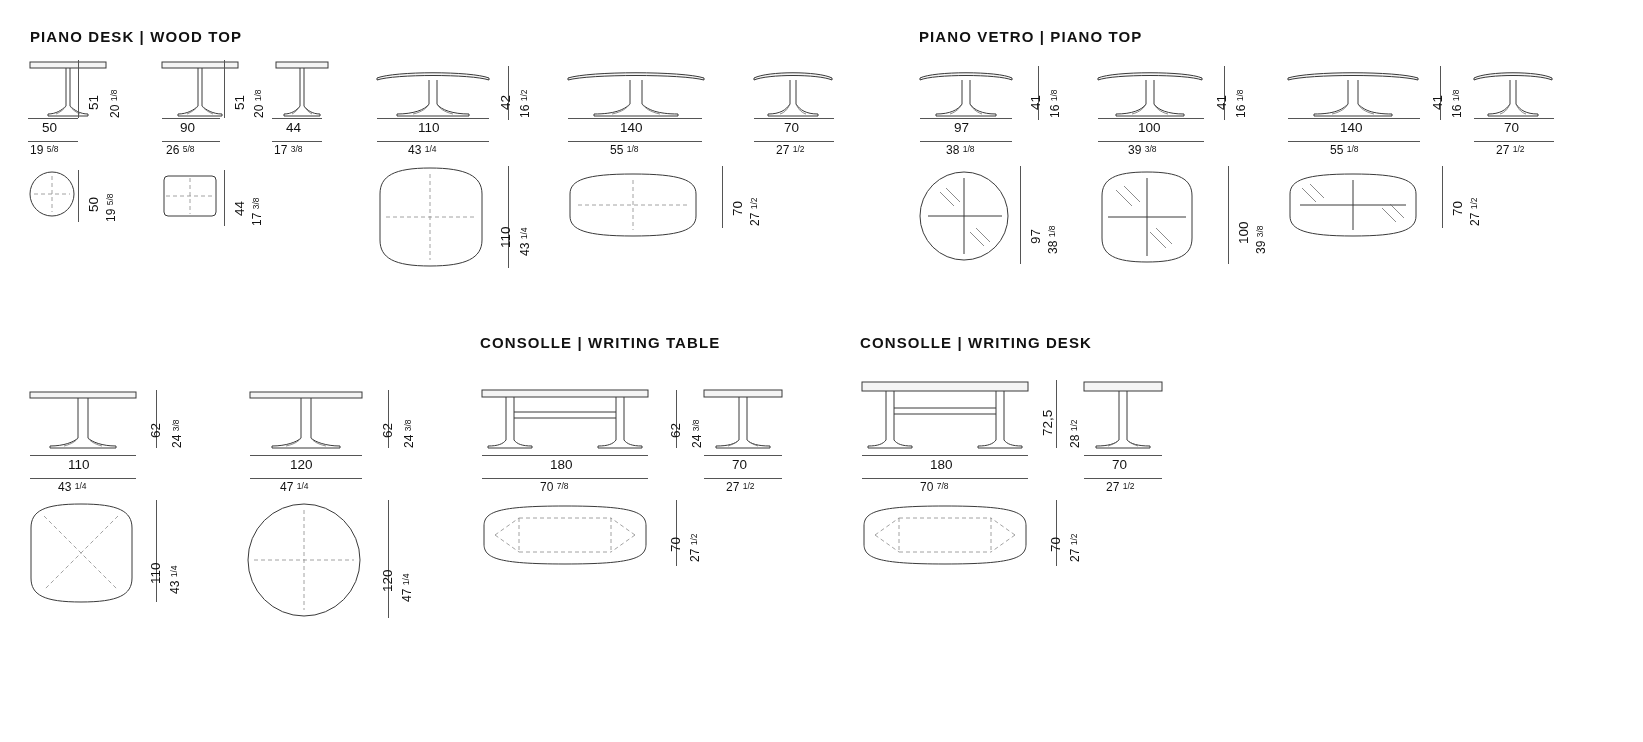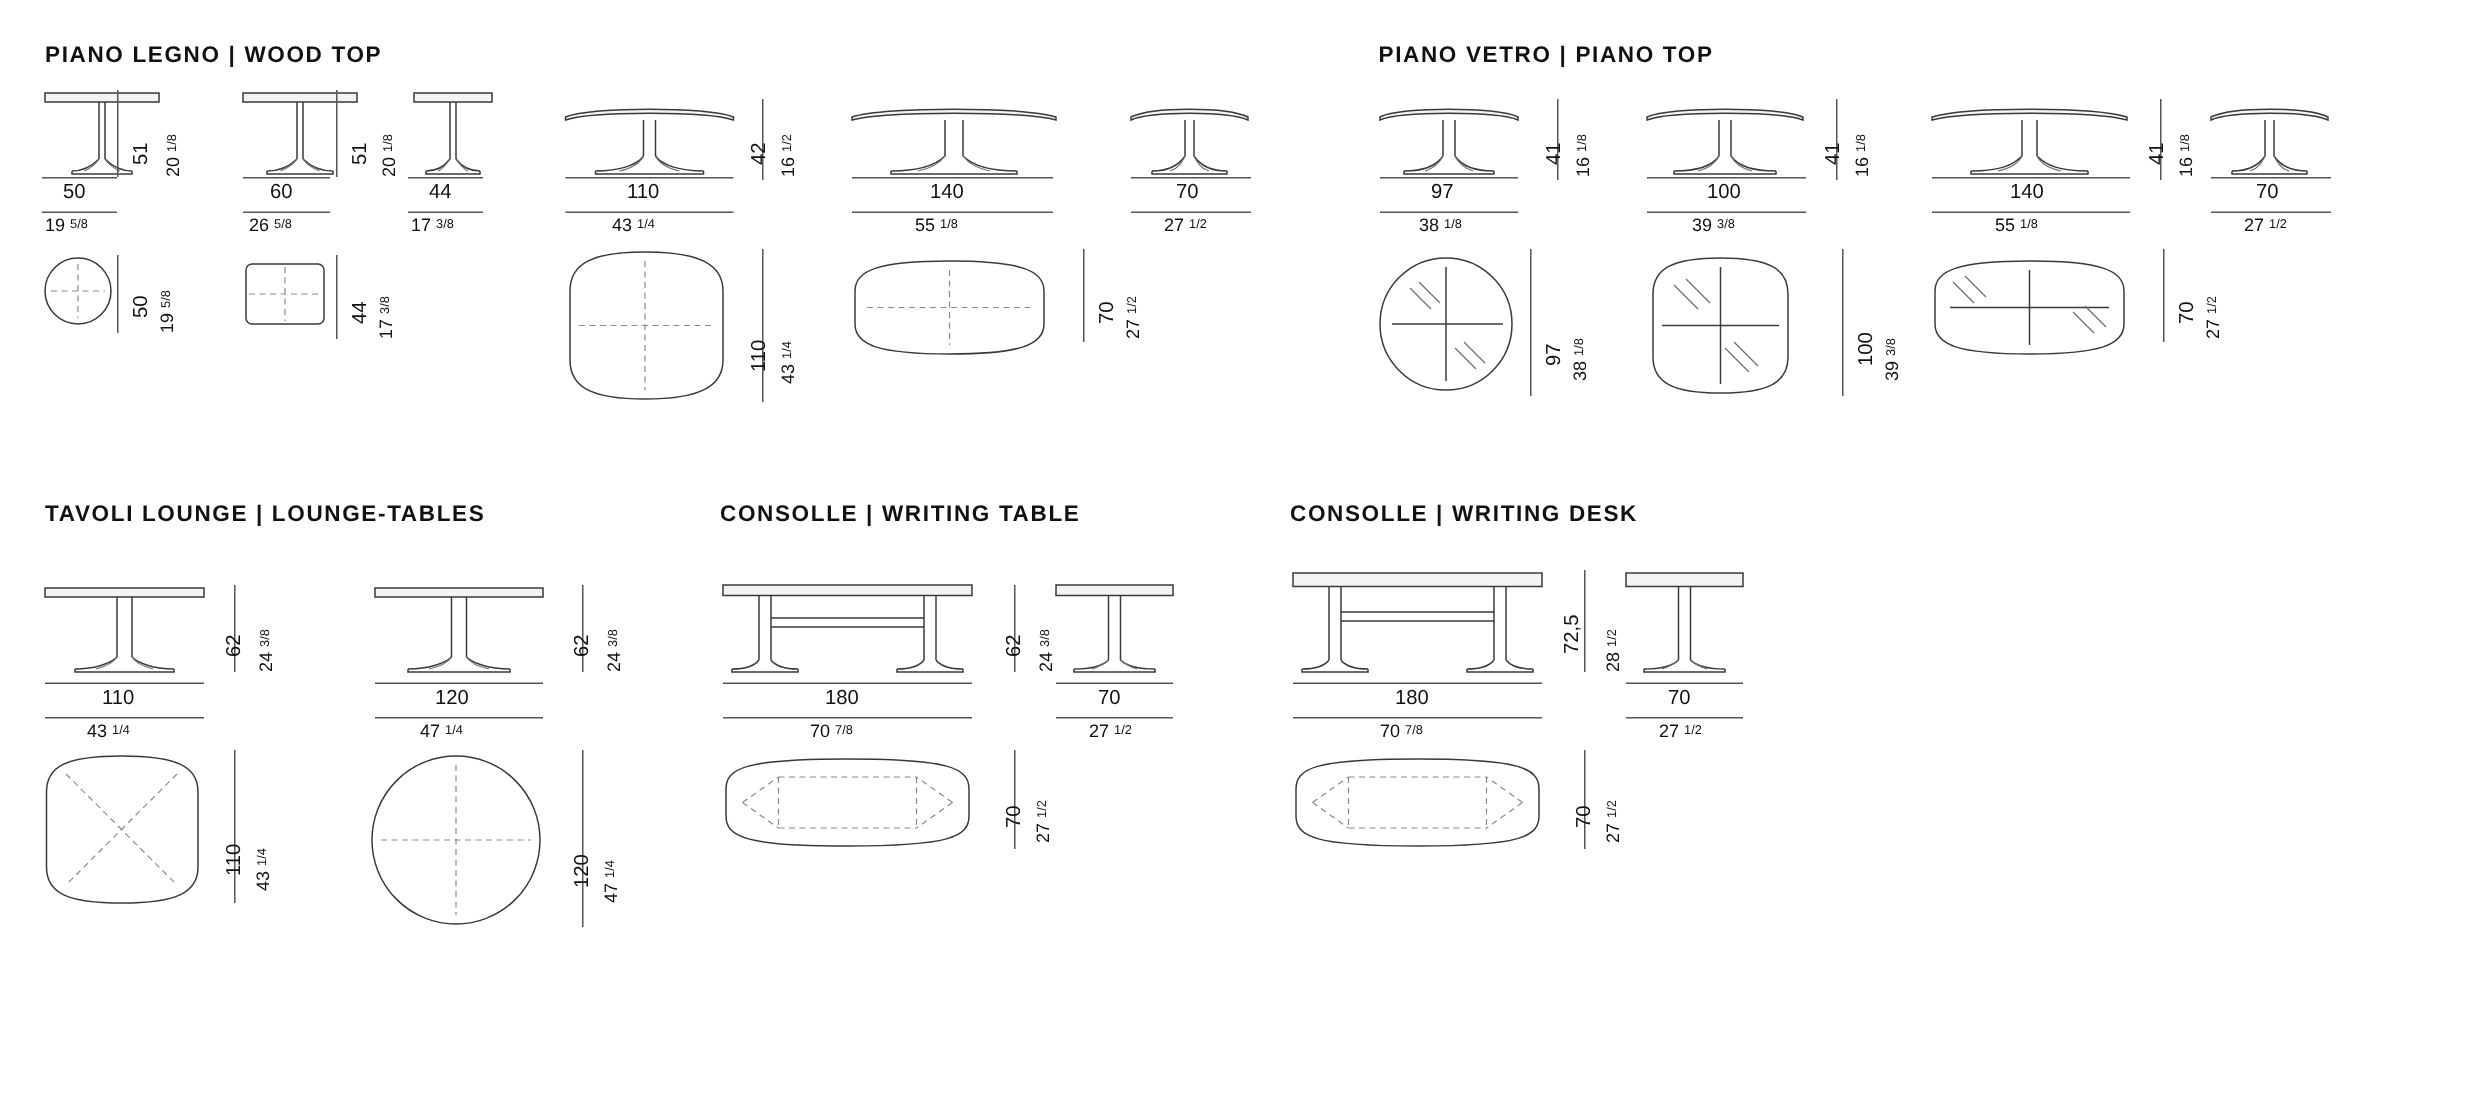--- a/index.html
+++ b/index.html
@@ -50,23 +50,22 @@
   svg .ln-t{fill:none;stroke:#6f6f6f;stroke-width:0.8;}
   svg .dash{fill:none;stroke:#8a8a8a;stroke-width:0.8;stroke-dasharray:4 3;}
   svg .fillpanel{fill:#f4f4f4;stroke:#3a3a3a;stroke-width:1;}
   svg .nofill{fill:none;stroke:#3a3a3a;stroke-width:1;}
 </style>
 </head>
 <body>
 
 <div class="sheet">
 
-  <div class="section-title" style="left:30px;top:28px;">PIANO LEGNO  |  WOOD TOP</div>
+  <div class="section-title" style="left:30px;top:28px;">PIANO DESK  |  WOOD TOP</div>
   <div class="section-title" style="left:919px;top:28px;">PIANO VETRO  |  PIANO TOP</div>
-  <div class="section-title" style="left:30px;top:334px;">TAVOLI LOUNGE  |  LOUNGE-TABLES</div>
   <div class="section-title" style="left:480px;top:334px;">CONSOLLE  |  WRITING TABLE</div>
   <div class="section-title" style="left:860px;top:334px;">CONSOLLE  |  WRITING DESK</div>
 
   <div class="draw" style="left:28px;top:60px;">
     <svg width="90" height="58" viewBox="0 0 90 58">
       <rect class="fillpanel" x="2" y="2" width="76" height="6"></rect>
       <path class="ln" d="M38 8 L38 46"></path>
         <path class="ln" d="M42 8 L42 46"></path>
       <path class="ln" d="M20 54 C28 54 34 50 38 46"></path>
       <path class="ln" d="M60 54 C52 54 46 50 42 46"></path>
@@ -105,21 +104,21 @@
       <path class="ln" d="M18 54 L18 56 L62 56 L62 54"></path>
       <path class="ln-t" d="M27 54 C32 52 36 49 38 46"></path>
       <path class="ln-t" d="M53 54 C48 52 44 49 42 46"></path>
     </svg>
   </div>
   <div class="vline" style="left:224px;top:60px;height:58px;"></div>
   <div class="dim dim-cm dim-v" style="left:232px;top:110px;"><span>51</span></div>
   <div class="dim dim-in dim-v" style="left:252px;top:118px;"><span>20</span> <span class="frac">1/8</span></div>
 
   <div class="hline" style="left:162px;top:118px;width:58px;"></div>
-  <div class="dim dim-cm" style="left:180px;top:120px;"><span>60</span></div>
+  <div class="dim dim-cm" style="left:180px;top:120px;"><span>90</span></div>
   <div class="hline" style="left:162px;top:141px;width:58px;"></div>
   <div class="dim dim-in" style="left:166px;top:143px;"><span>26</span> <span class="frac">5/8</span></div>
 
   <div class="draw" style="left:162px;top:174px;">
     <svg width="56" height="48" viewBox="0 0 56 48">
       <rect class="nofill" x="2" y="2" width="52" height="40" rx="4"></rect>
       <path class="dash" d="M28 4 L28 40"></path>
         <path class="dash" d="M4 22 L52 22"></path>
     </svg>
   </div>

